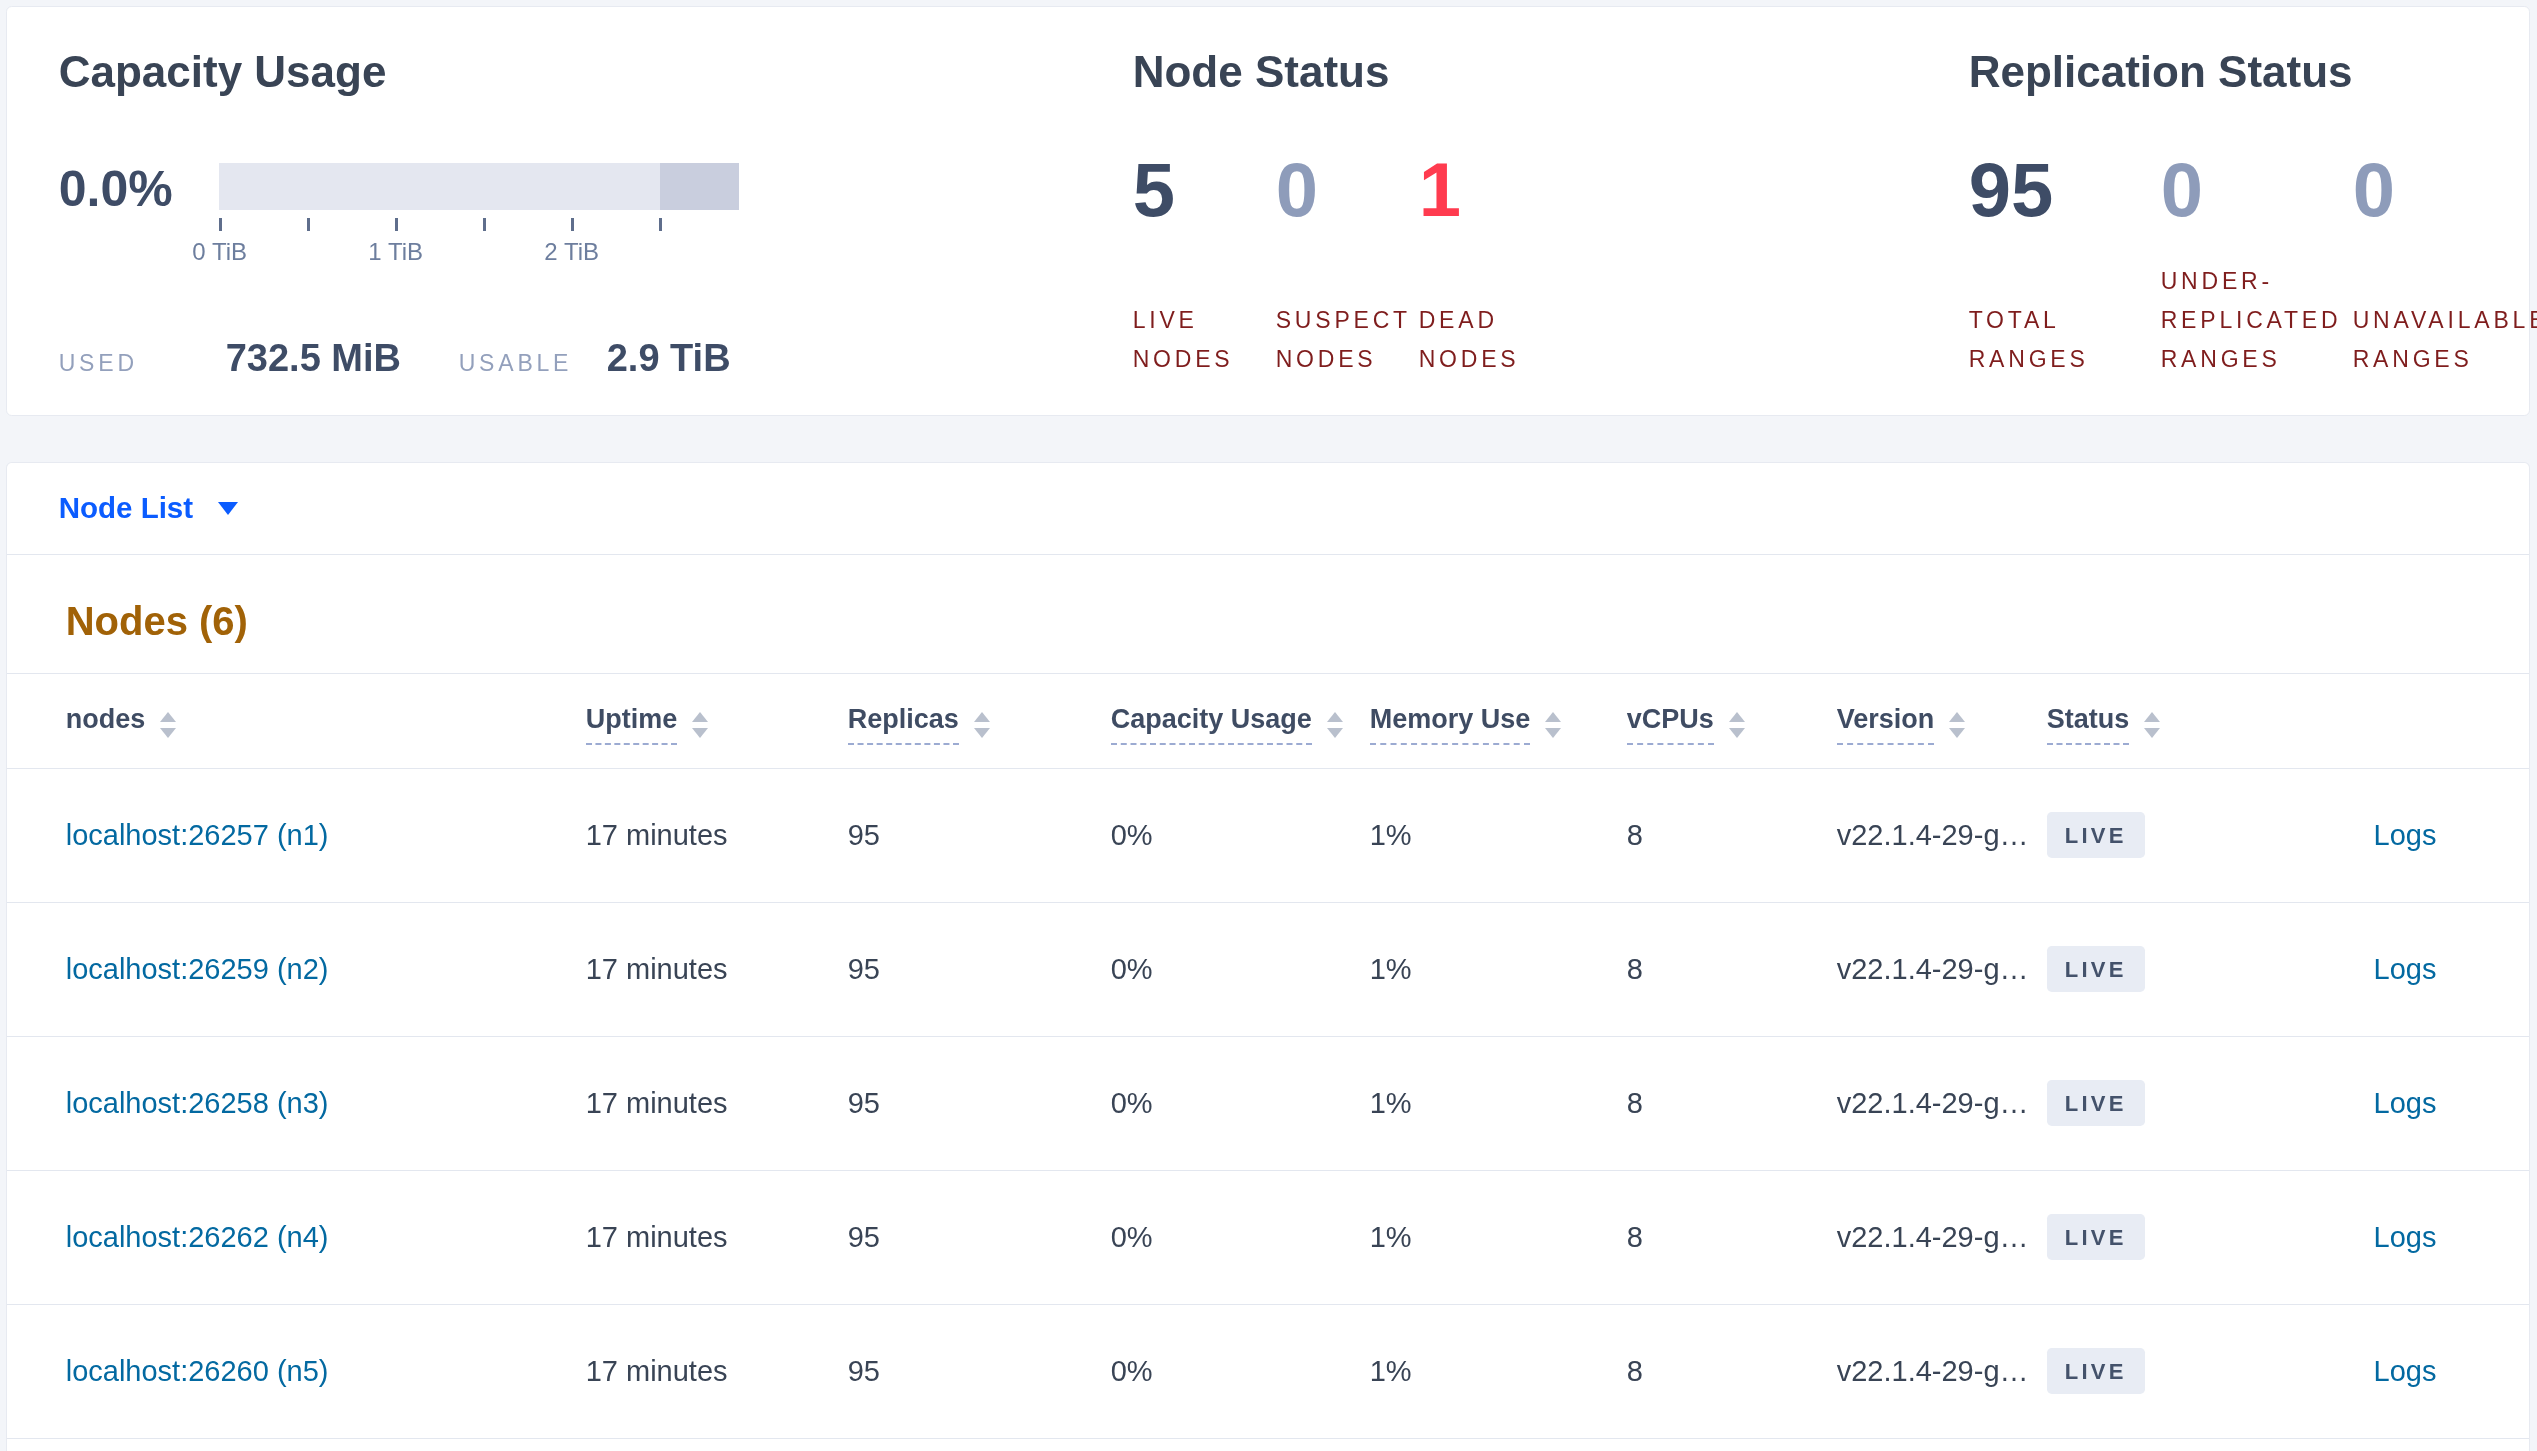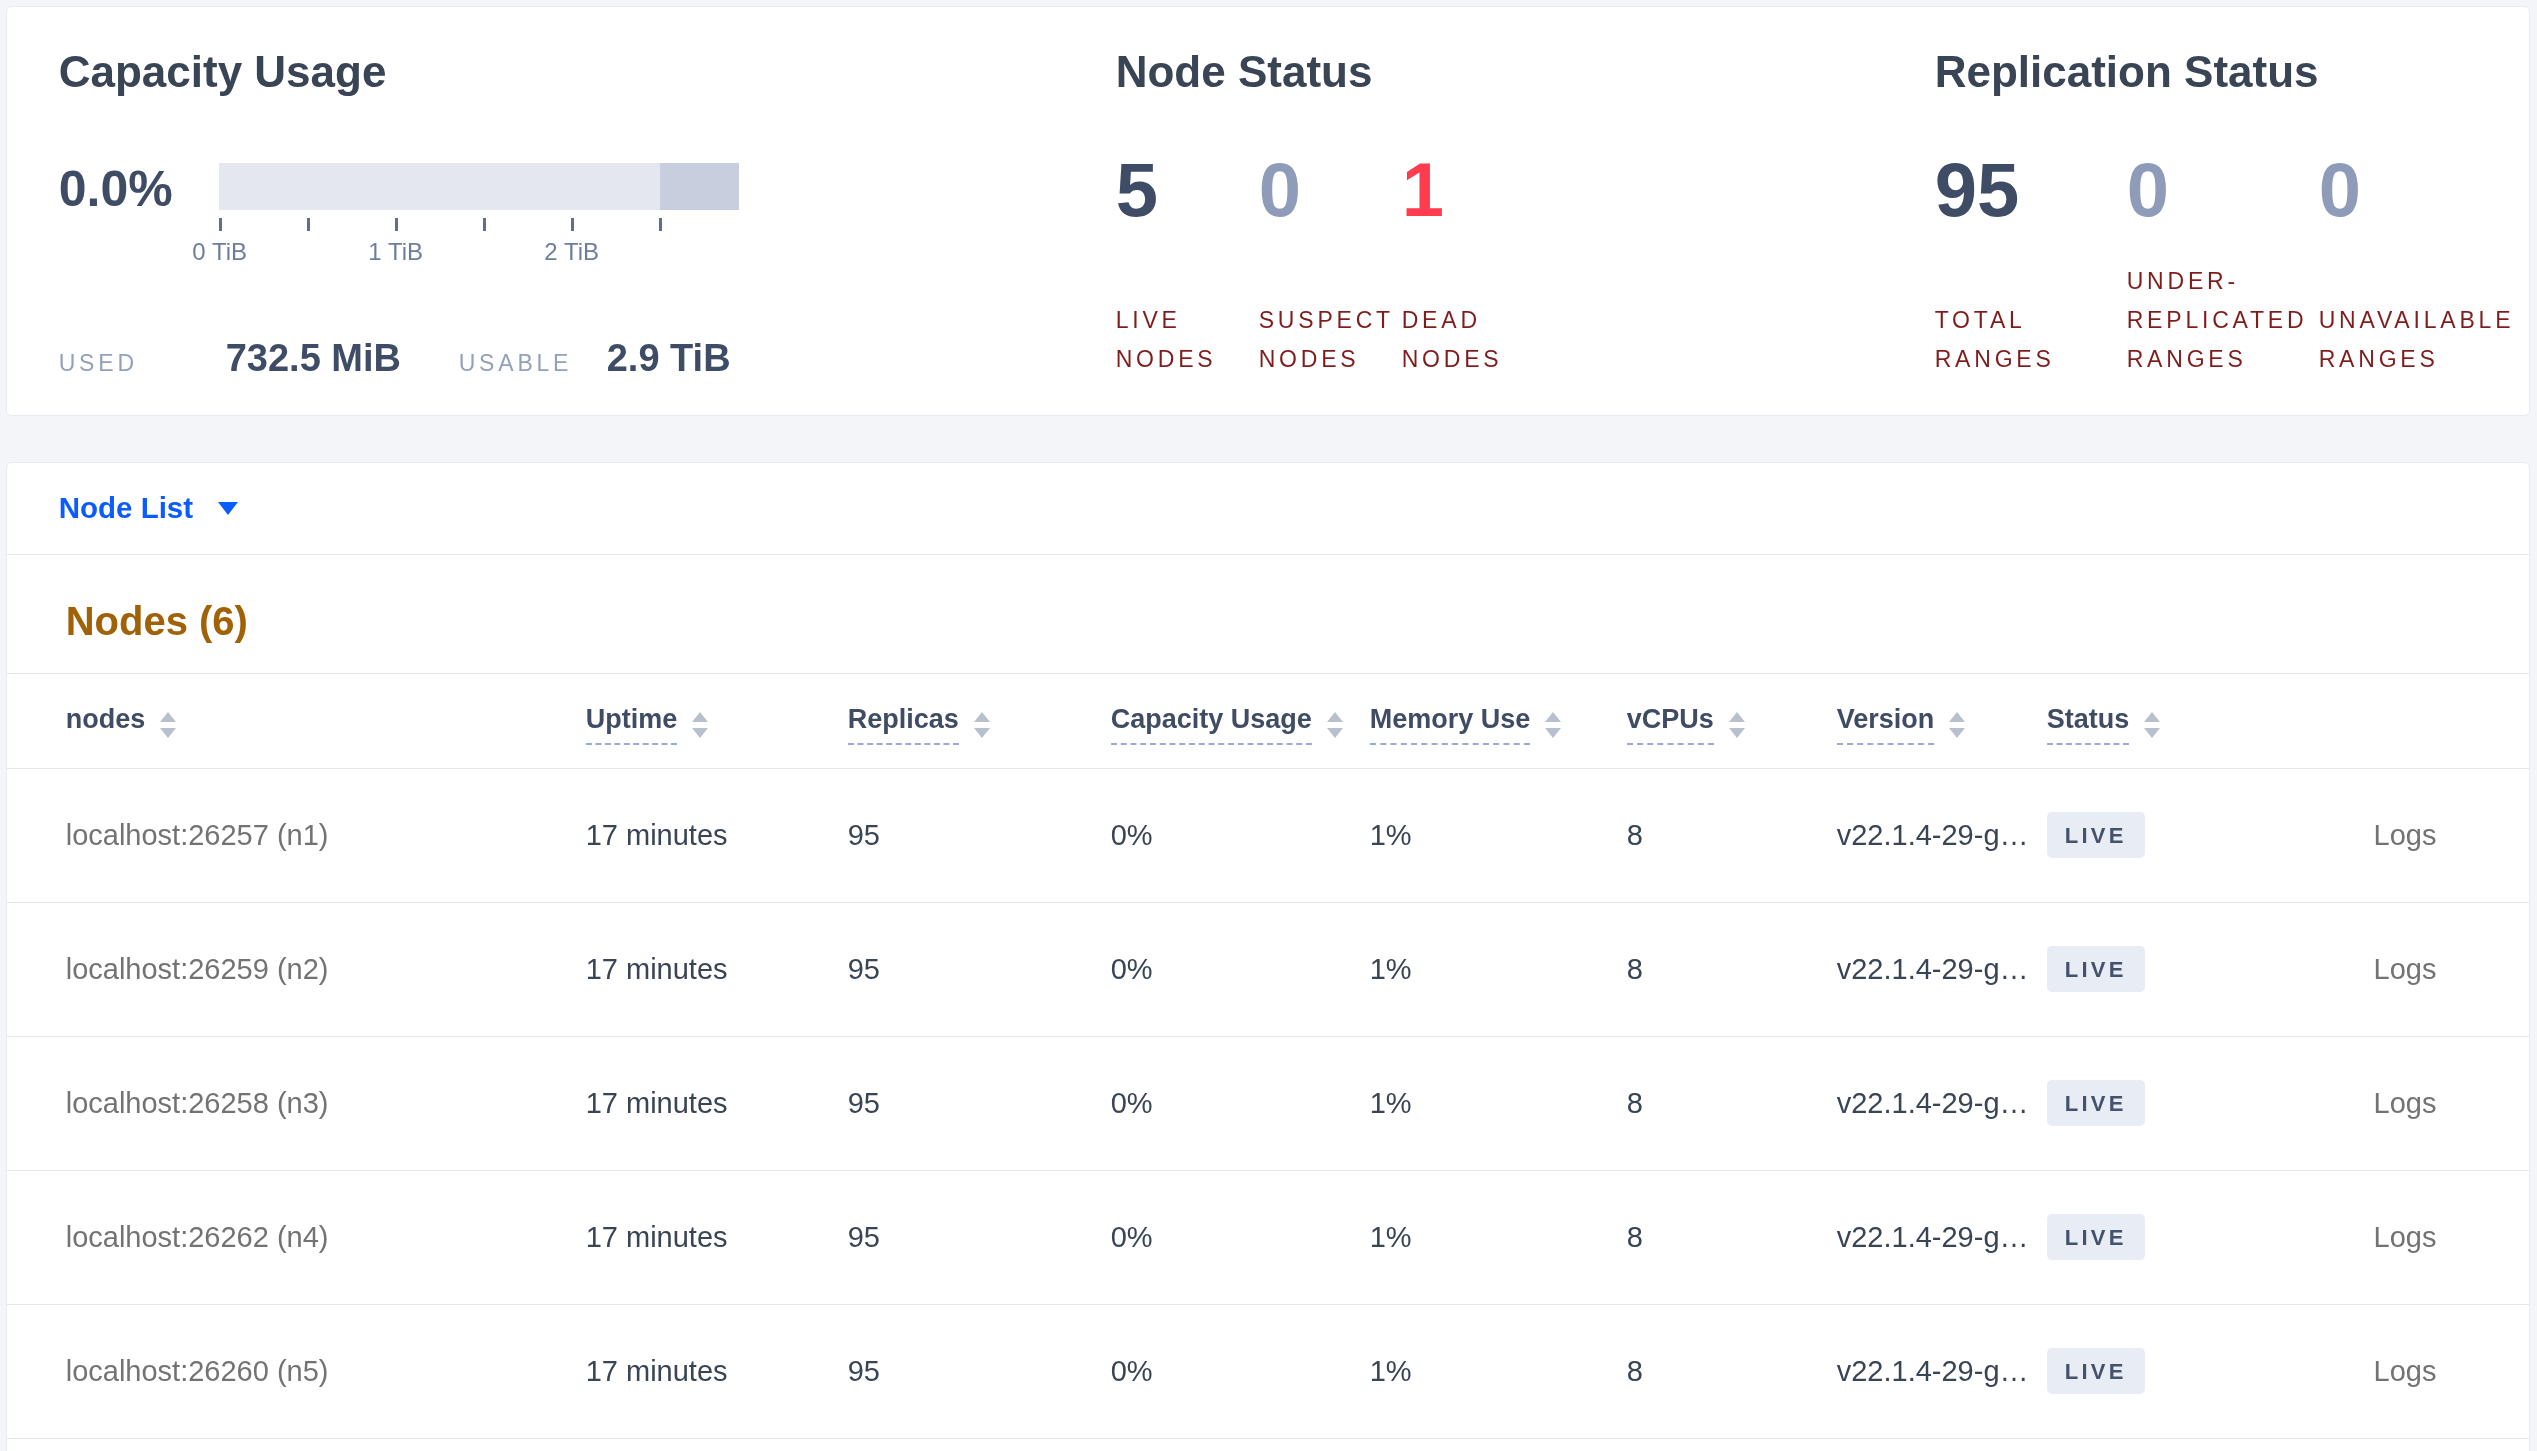--- a/index.html
+++ b/index.html
@@ -7,20 +7,21 @@
   body {
     width: 2538px; height: 1452px; overflow: hidden;
     background: #f3f5f9;
     font-family: "Liberation Sans", sans-serif;
     color: #394455;
   }
   .card {
     background: #ffffff;
     border: 1px solid #e7eaf1;
     border-radius: 5.7px;
+    gap: 17px;
   }
 
   
   #summary-card {
     margin: 5.7px 7.6px 0 5.7px;
     height: 410px;
     display: grid;
     grid-template-columns: 1062px 819px 1fr;
   }
   .panel { padding-top: 40px; }
@@ -88,21 +89,21 @@
   thead th:first-child, tbody td:first-child { padding-left: 59px; }
   tbody td {
     height: 134px; border-bottom: 1px solid #e3e7ef;
     font-size: 29px; color: #394455; white-space: nowrap; overflow: hidden;
   }
   .dashed { border-bottom: 2.9px dashed #9cabd2; padding-bottom: 9.5px; }
   .sort { display: inline-flex; flex-direction: column; gap: 5.7px; margin-left: 15.2px; vertical-align: 5.7px; }
   .sort i { width: 0; height: 0; border-left: 8.6px solid transparent; border-right: 8.6px solid transparent; }
   .sort .up { border-bottom: 10.5px solid #b9c0cd; }
   .sort .down { border-top: 10.5px solid #b9c0cd; }
-  a.node-link { color: #737373; text-decoration: none; text-align: right; }
+  a.node-link { color: #0369a1; text-decoration: none; text-align: right; }
   .badge {
     display: inline-block; background: #e8ecf4; color: #44526b;
     font-size: 22px; font-weight: 600; letter-spacing: 3.3px;
     padding: 12.4px 18px 11.4px; border-radius: 4.8px; line-height: 1;
   }
   .logs-cell { text-align: right; padding-right: 93px; }
 </style>
 </head>
 <body>
 

